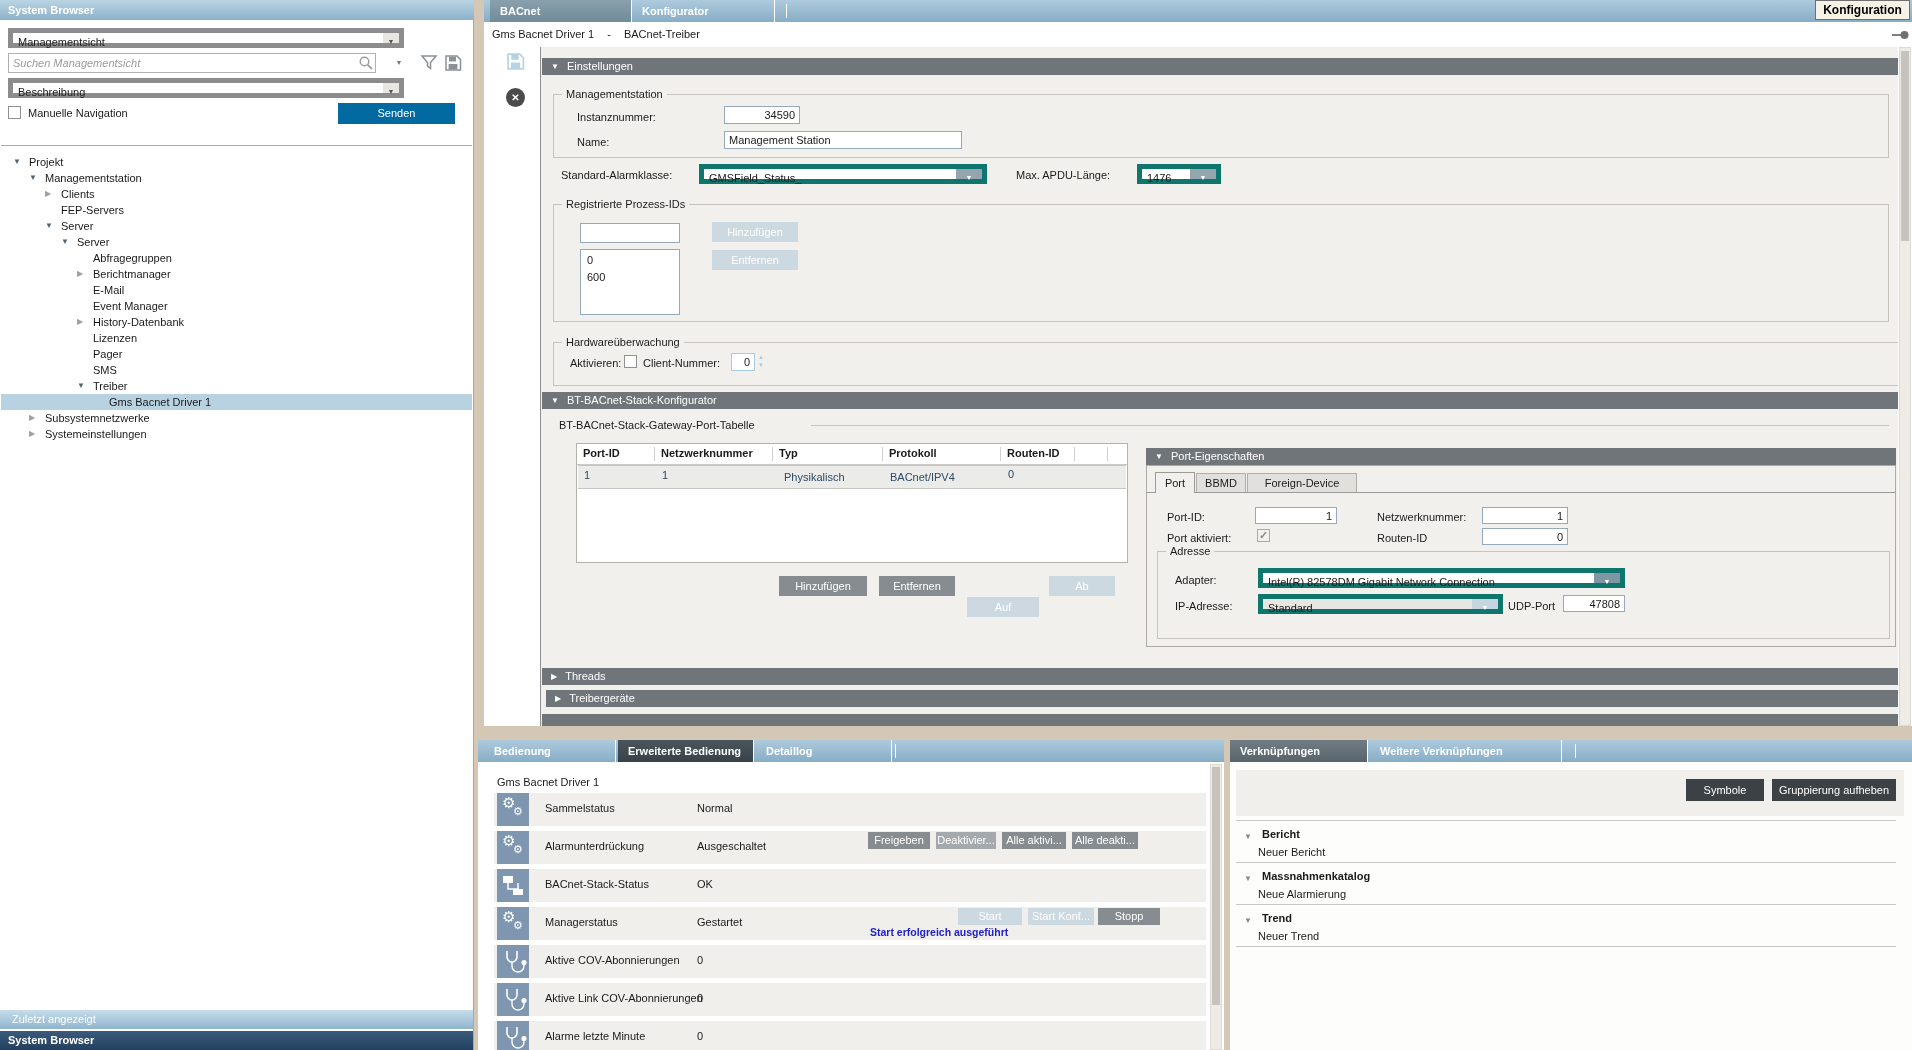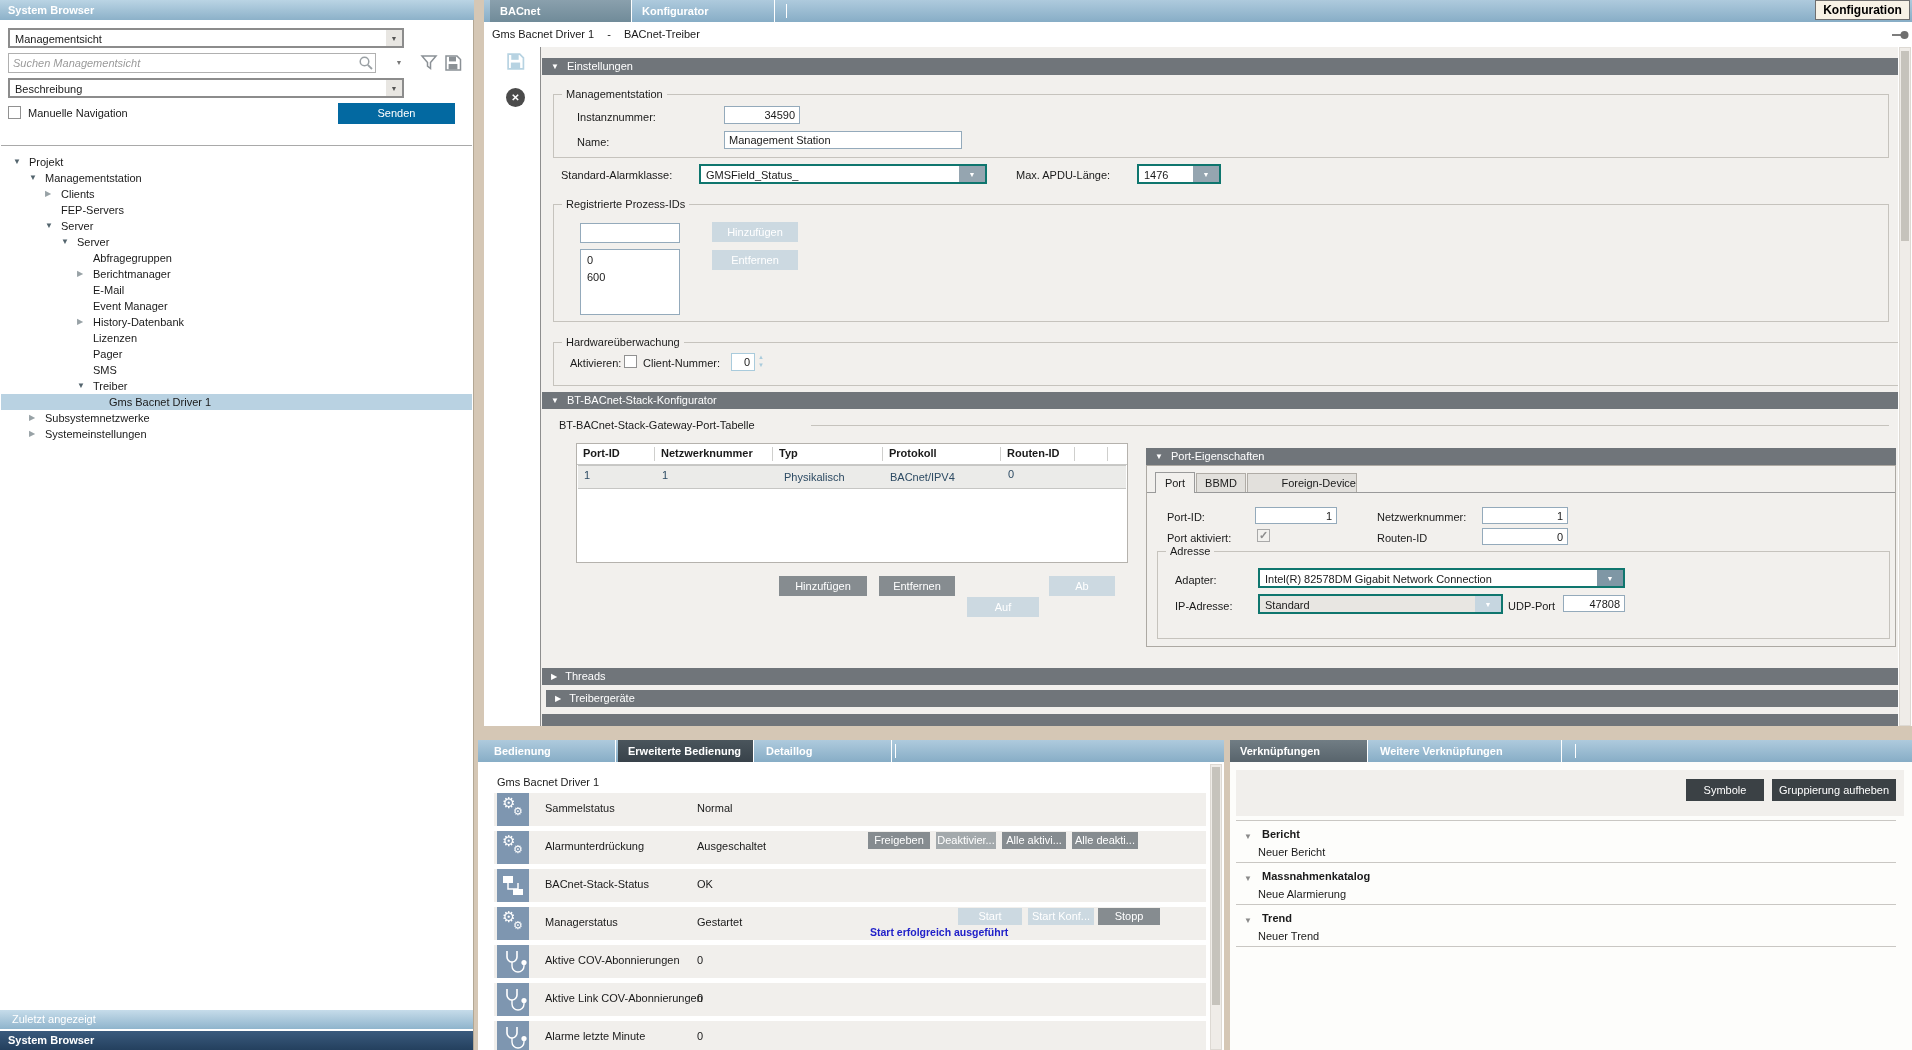--- a/index.html
+++ b/index.html
@@ -15,21 +15,21 @@
   .tab-sel-gray{background:linear-gradient(#717d84,#58646c)}
   .tabsep{position:absolute;top:4px;height:14px;width:1px;background:#fff}
   .shdr{position:absolute;background:#70757a;color:#fff;height:17px;line-height:17px;white-space:nowrap}
   .shdr .arr{display:inline-block;margin:0 8px 0 9px;font-size:8px;vertical-align:1px}
   .gbx{position:absolute;border:1px solid #c6c3bd;box-sizing:border-box}
   .glab{position:absolute;top:-7px;left:8px;background:#f2f0ed;padding:0 4px;line-height:13px;white-space:nowrap}
   .fld{position:absolute;white-space:nowrap}
   .inp{position:absolute;border:1px solid #94aabb;background:#fff;font:11px "Liberation Sans",sans-serif;
        padding:0 4px;box-sizing:border-box;color:#1a1a1a}
   .rt{text-align:right}
-  .dd{position:absolute;border:2px solid #0f766e;background:#fff;box-sizing:border-box;height:20px}
+  .dd{position:absolute;border:5px solid #0f766e;background:#fff;box-sizing:border-box;height:20px}
   .dd .tx{position:absolute;left:5px;top:0;line-height:18px;right:28px;overflow:hidden;white-space:nowrap}
   .dd .da{position:absolute;top:0;right:0;bottom:0;width:26px;background:#95a5b0;color:#fff;
           text-align:center;font-size:7px;line-height:18px}
   .dd.dis{background:#e8e6e2}
   .dd.dis .da{background:#c6d6e0}
   .btn{position:absolute;color:#fff;text-align:center;box-sizing:border-box;white-space:nowrap;overflow:hidden}
   .b-en{background:#868c90}
   .b-dis{background:#ccd9e1}
   .b-semi{background:#a3a9ac}
   .b-dark{background:#3b4145}
@@ -243,21 +243,21 @@
 
     <div class="shdr" style="left:605px;top:401px;width:750px">
       <span class="arr">▼</span><span>Port-Eigenschaften</span>
     </div>
     <div class="abs" style="left:605px;top:418px;width:750px;height:182px;background:#f2f0ed;border:1px solid #ada9a3;box-sizing:border-box">
       <div class="abs" style="left:0;top:26px;right:0;border-top:1px solid #9a9a9a"></div>
       <div class="abs" style="left:8px;top:6px;width:40px;height:21px;line-height:20px;text-align:center;background:#f2f0ed;
                   border:1px solid #9a9a9a;border-bottom:none;box-sizing:border-box;z-index:2">Port</div>
       <div class="abs" style="left:49px;top:7px;width:50px;height:19px;line-height:18px;text-align:center;background:#e2e0dc;
                   border:1px solid #b0aca6;border-bottom:none;box-sizing:border-box">BBMD</div>
-      <div class="abs" style="left:100px;top:7px;width:110px;height:19px;line-height:18px;text-align:right;background:#e2e0dc;
+      <div class="abs" style="left:100px;top:7px;width:110px;height:19px;line-height:18px;text-align:center;background:#e2e0dc;
                   border:1px solid #b0aca6;border-bottom:none;box-sizing:border-box">Foreign-Device</div>
 
       <span class="fld" style="left:20px;top:45px">Port-ID:</span>
       <input class="inp rt" style="left: 108px; top: 41px; width: 82px; height: 17px;" value="1">
       <span class="fld" style="left:230px;top:45px">Netzwerknummer:</span>
       <input class="inp rt" style="left: 335px; top: 41px; width: 86px; height: 17px;" value="1">
       <span class="fld" style="left:20px;top:66px">Port aktiviert:</span>
       <span class="cb chk" style="left:110px;top:63px">✓</span>
       <span class="fld" style="left:230px;top:66px">Routen-ID</span>
       <input class="inp rt" style="left: 335px; top: 62px; width: 86px; height: 17px;" value="0">

